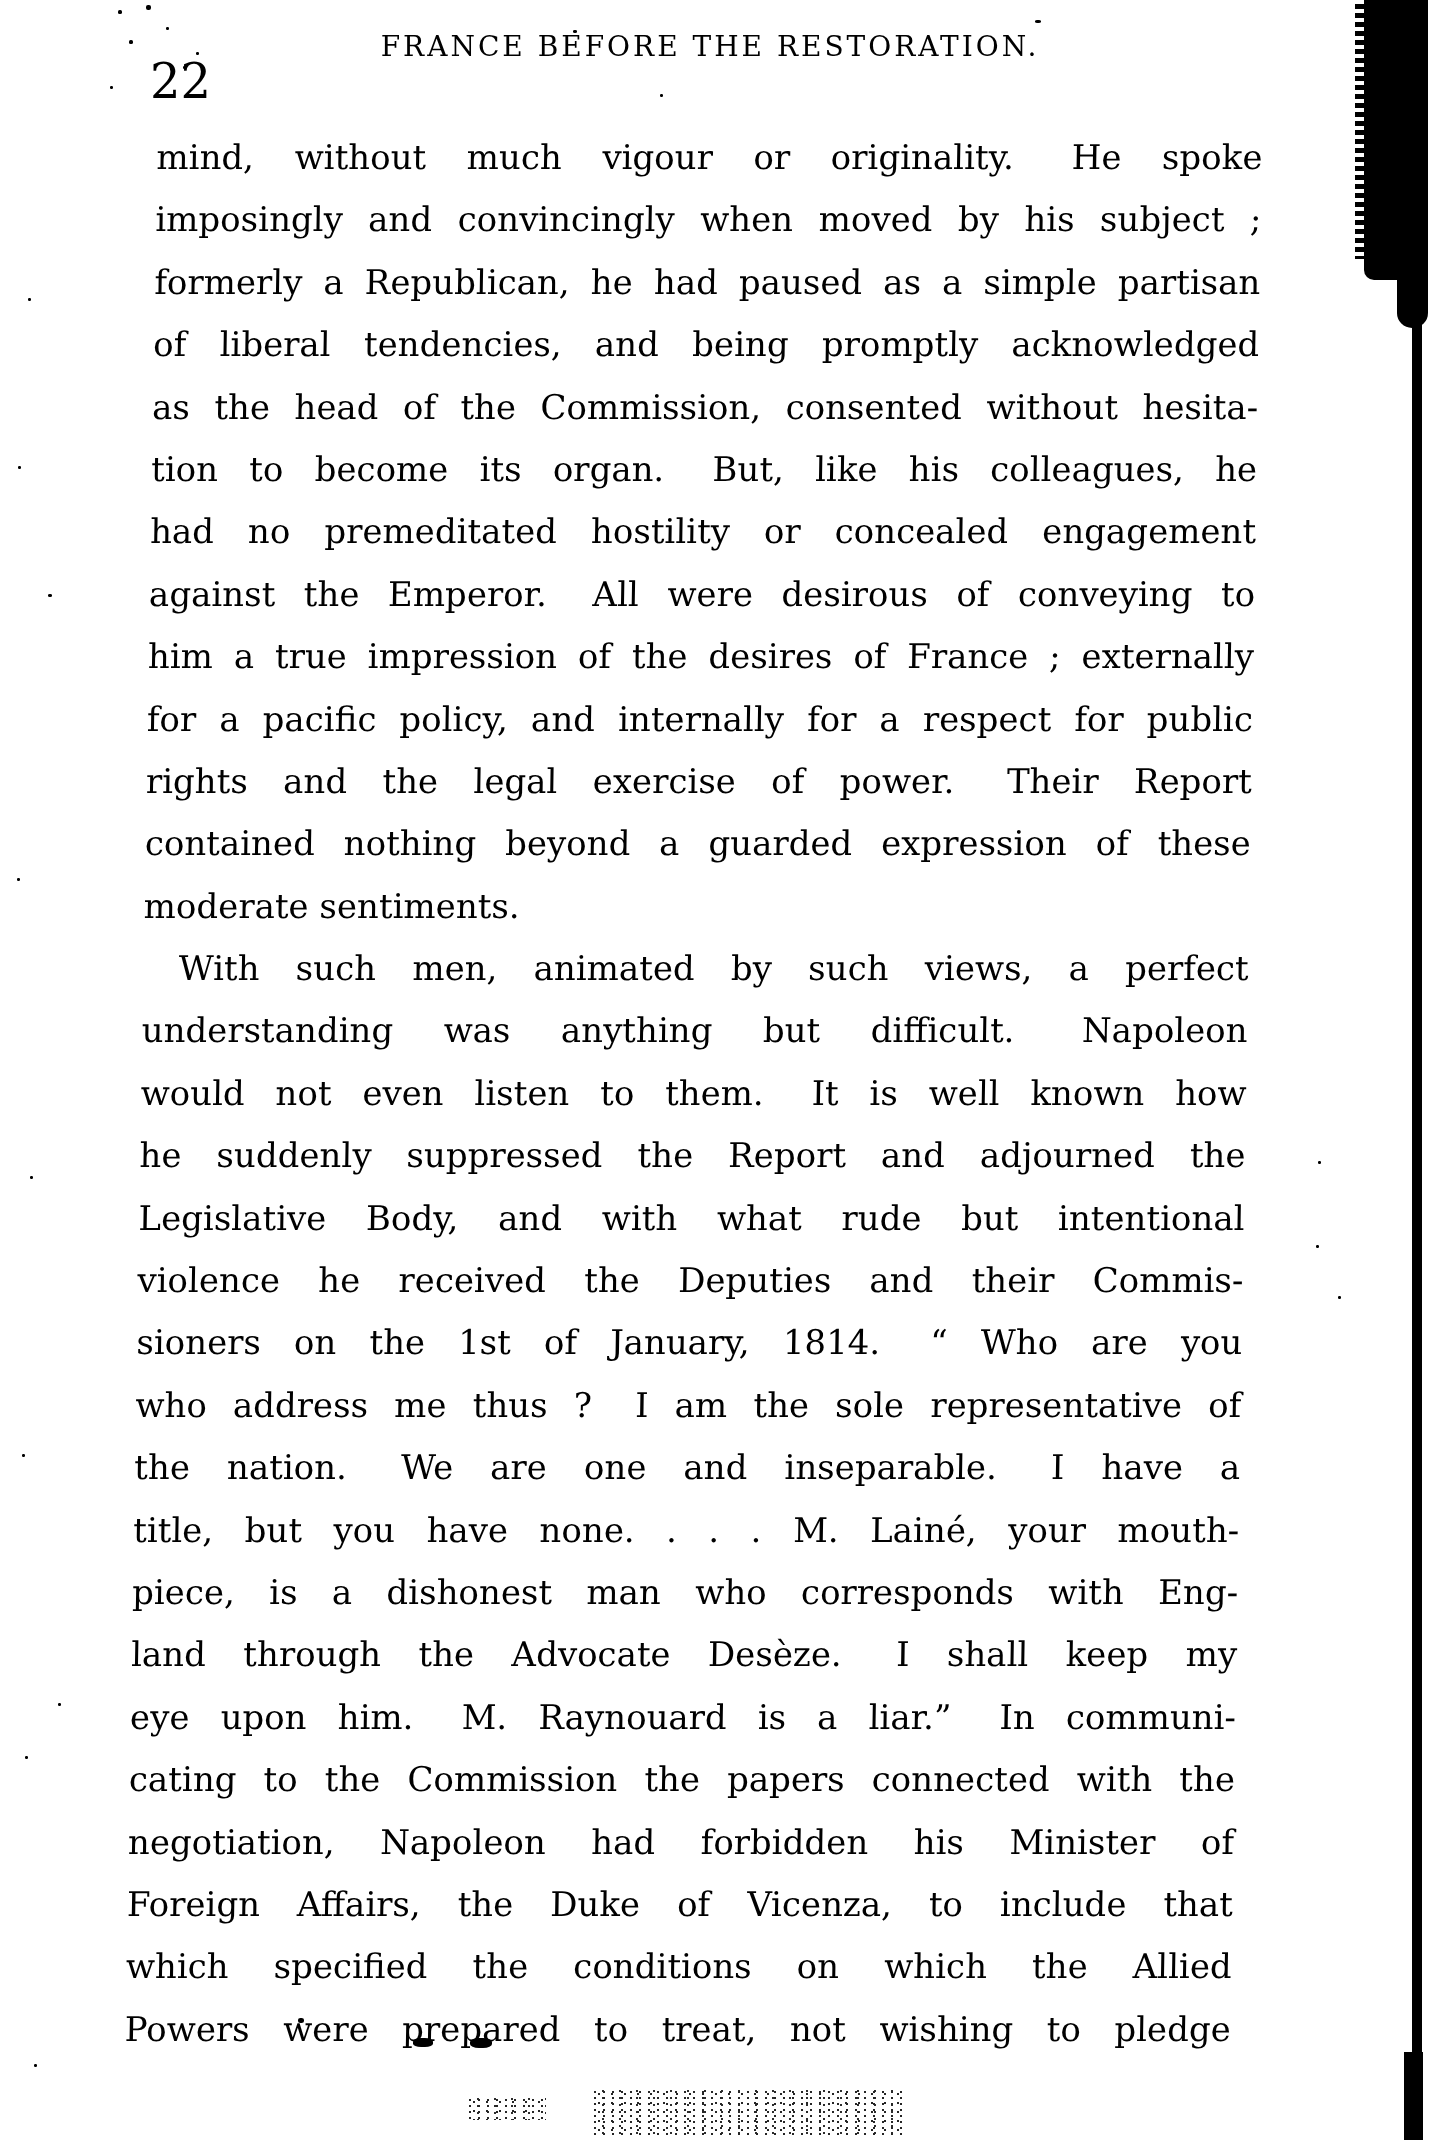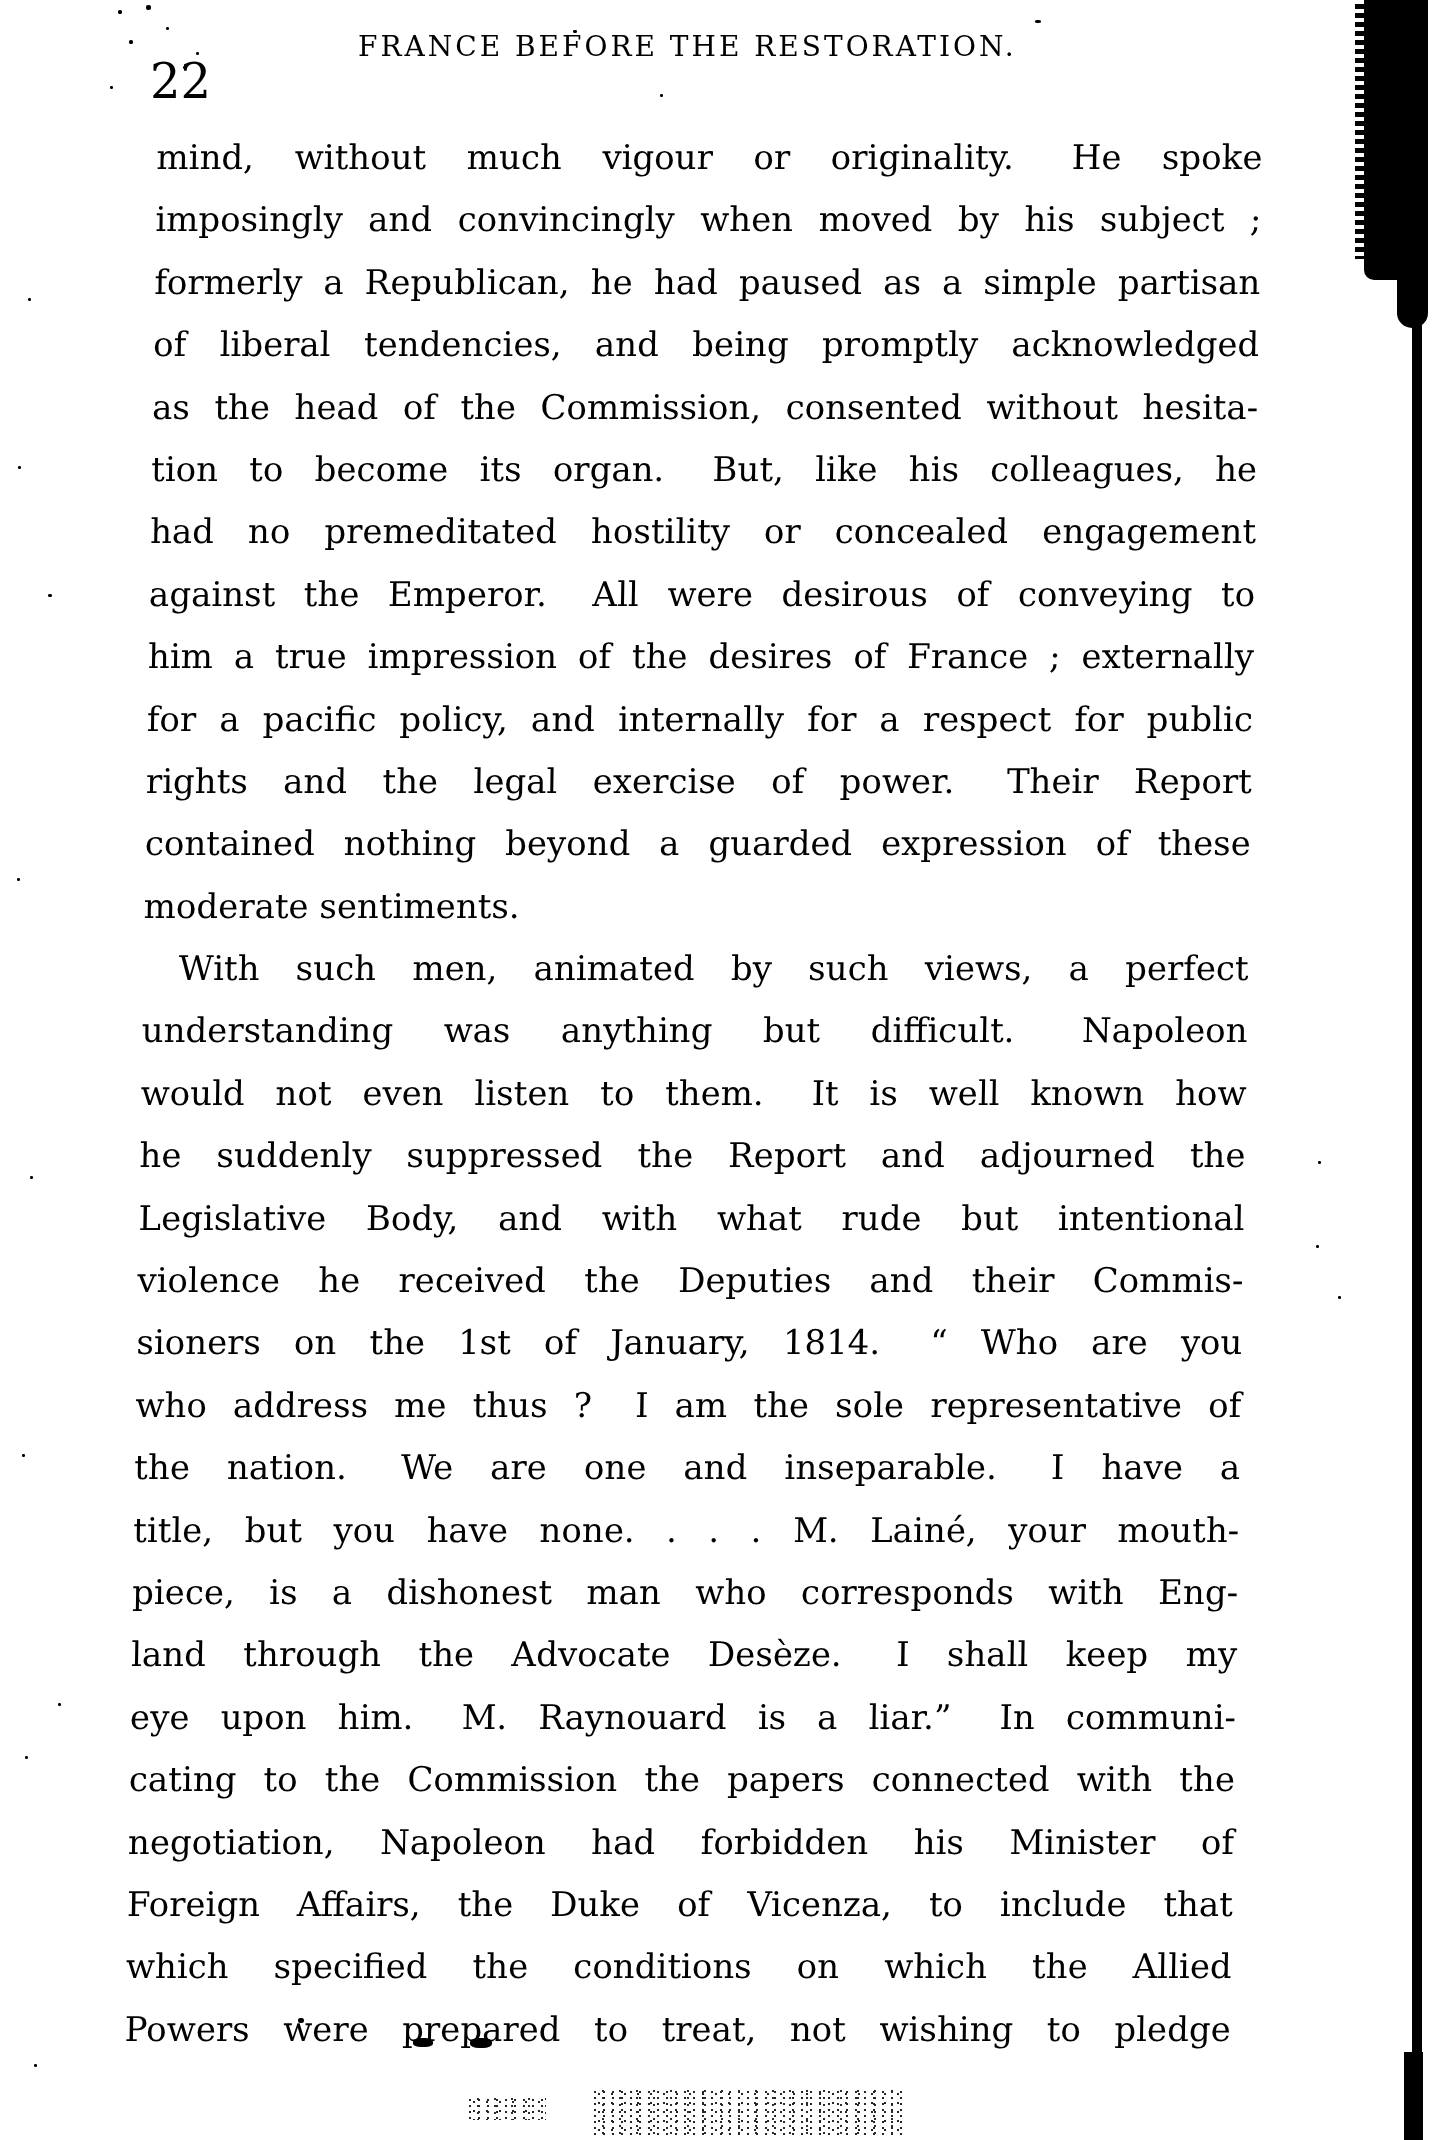--- a/index.html
+++ b/index.html
@@ -10,21 +10,21 @@
     overflow:hidden;
     font-family:"DejaVu Serif", serif;
     color:#000;
   }
   .page-number {
     position:absolute; left:150px; top:16px;
     font-size:48px; line-height:50px;margin-top:40px;
   }
   .running-header {
     position:absolute; left:358px; top:26px; width:704px;
-    text-align:left;
+    text-align:center;
     font-size:28px; line-height:42px;
     letter-spacing:3px;
     white-space:nowrap;
   }
   #text-block {
     position:absolute; left:157px; top:126px; width:1106px;
     transform:skewX(-0.97deg);
     transform-origin:0 0;
   }
   .line {

